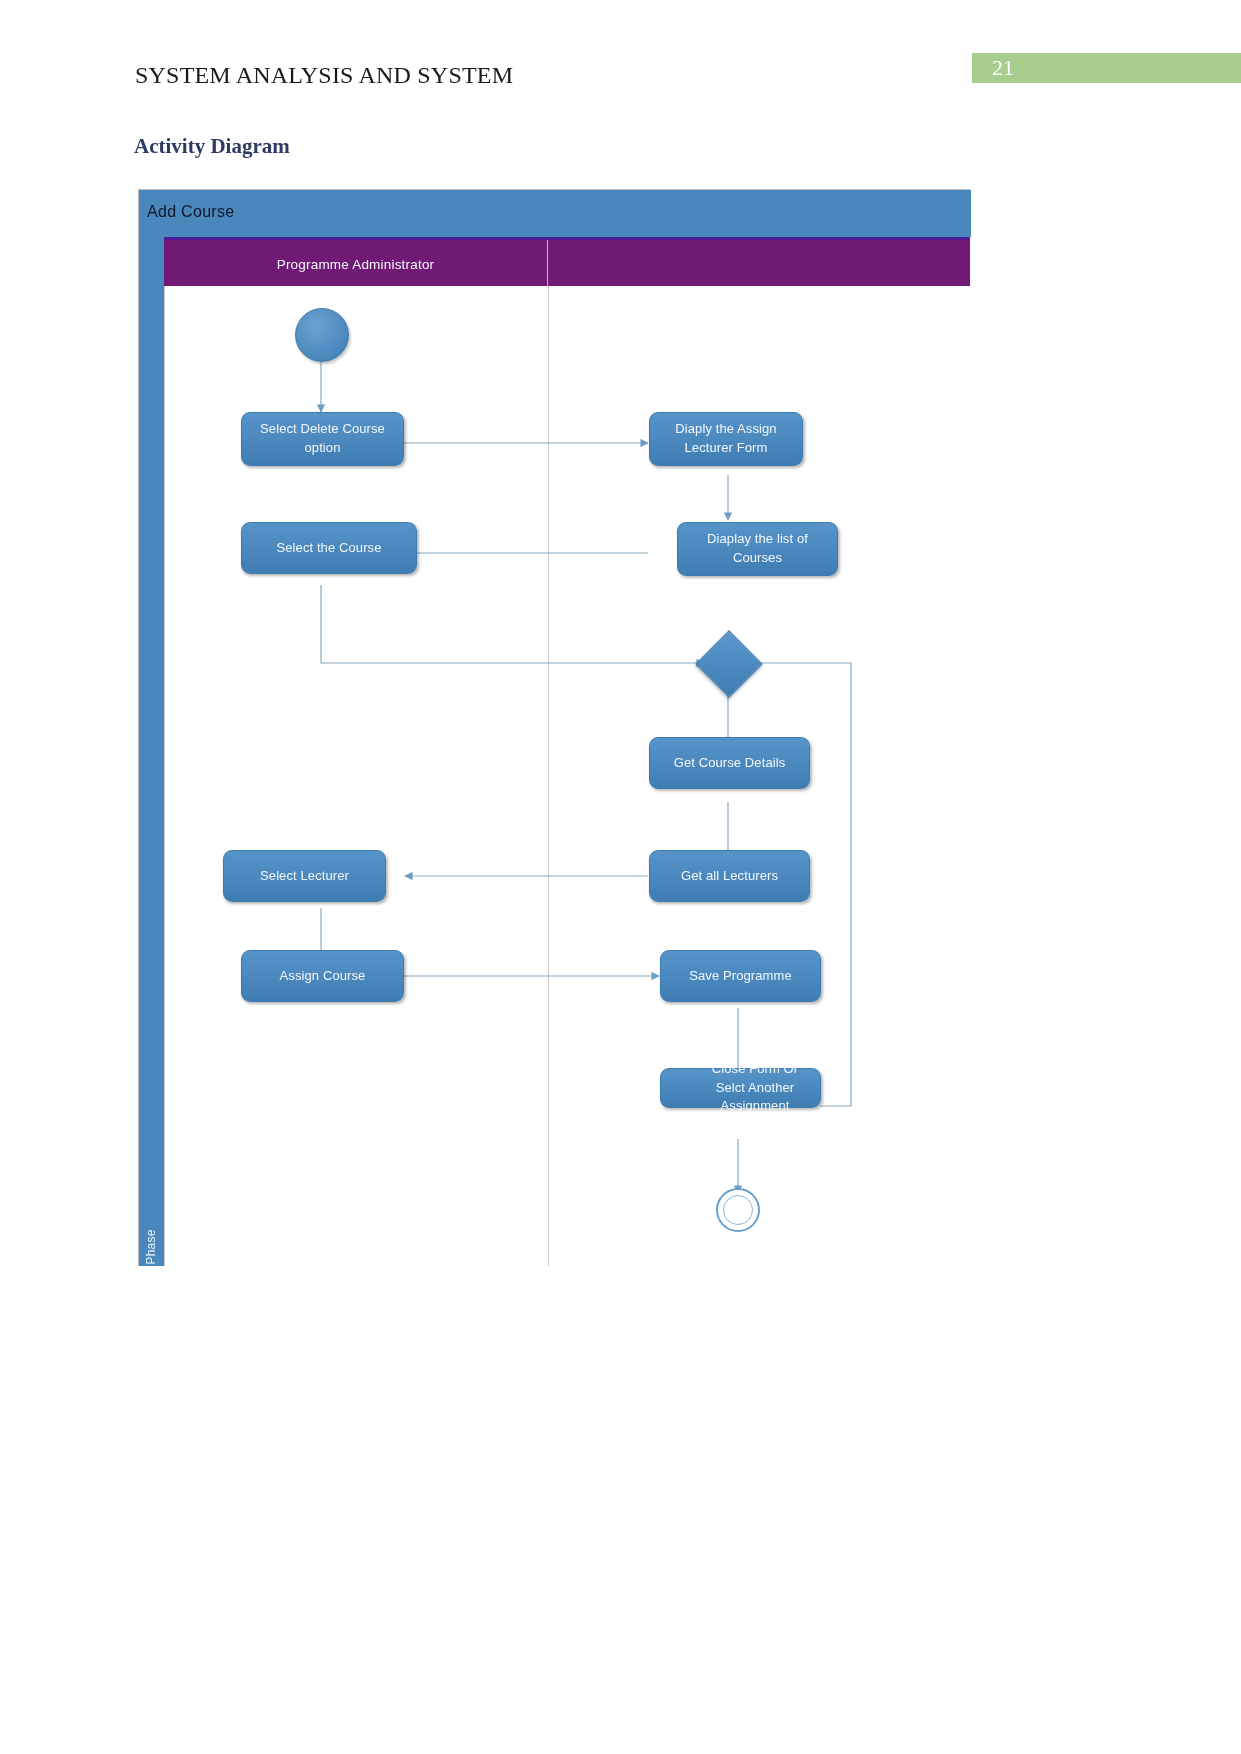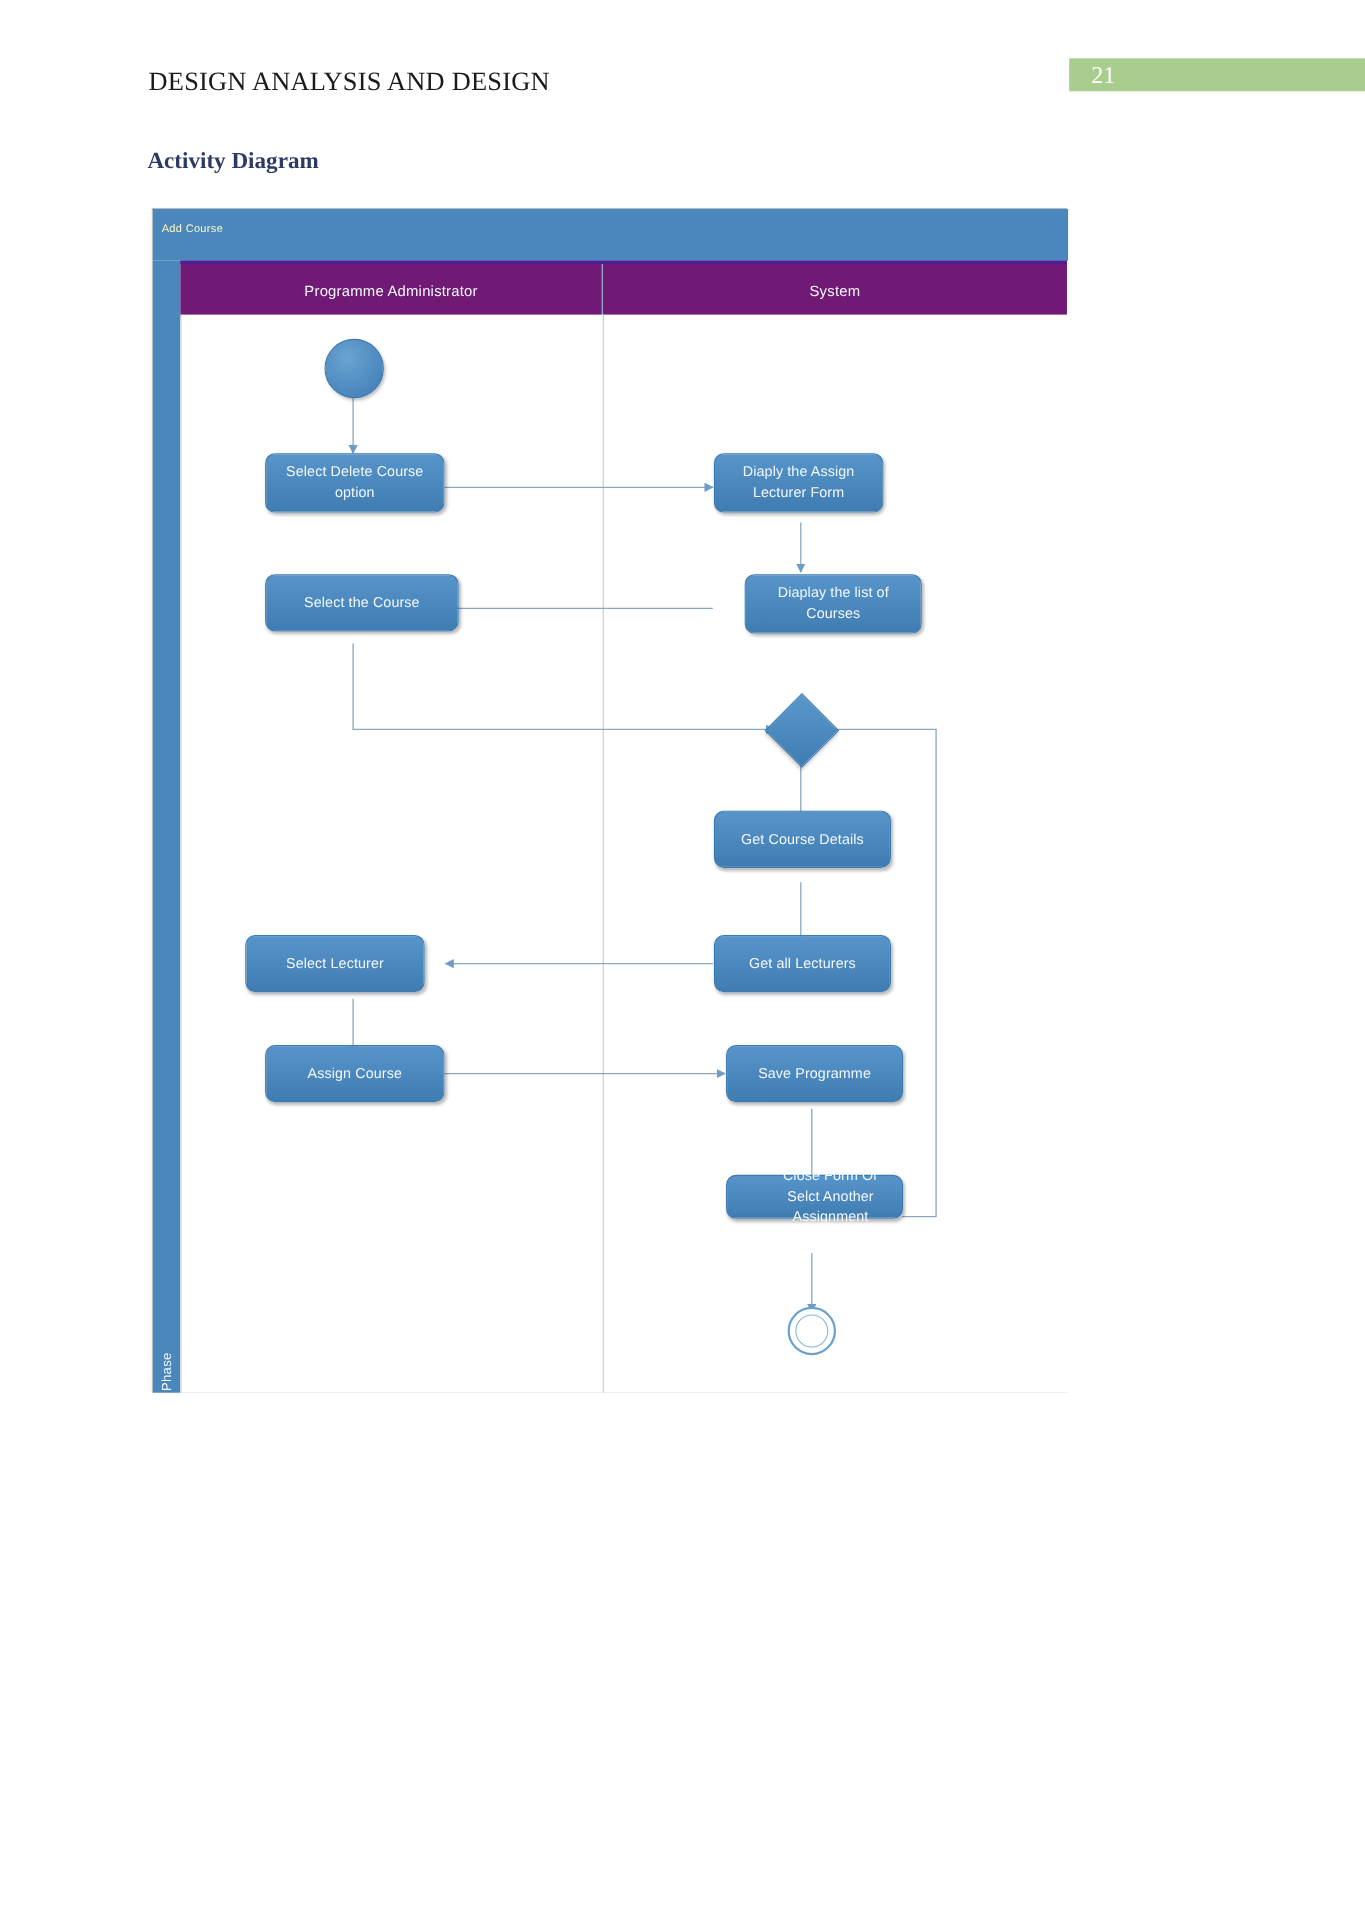--- a/index.html
+++ b/index.html
@@ -70,22 +70,22 @@
     top: 0;
     width: 832px;
     height: 47px;
     background: #4a87bd;
   }
   #diagram-title-text {
     position: absolute;
     left: 8px;
     top: 13px;
     font-family: "Liberation Sans", sans-serif;
-    font-size: 10px;
-    color: #fef9c3;
+    font-size: 16px;
+    color: #0f172a;
     letter-spacing: 0.3px;
   }
 
   
   #phase-strip {
     position: absolute;
     left: 0px;
     top: 47px;
     width: 25px;
     height: 1029px;
@@ -223,42 +223,41 @@
     left: 0;
     top: 0;
     width: 832px;
     height: 1077px;
     pointer-events: none;
   }
 </style>
 </head>
 <body>
 
-<div id="doc-header-title">DESIGN ANALYSIS AND DESIGN</div>
+<div id="doc-header-title">SYSTEM ANALYSIS AND SYSTEM</div>
 
 <div id="page-number-badge">
   <span id="page-number-text">21</span>
 </div>
 
 <div id="section-heading">Activity Diagram</div>
 
 <div id="diagram-frame">
 
   <div id="diagram-title-bar">
     <span id="diagram-title-text">Add Course</span>
   </div>
 
   <div id="phase-strip">
     <span id="phase-label">Phase</span>
   </div>
 
   <div id="lane-header-band">
     <div id="lane-header-admin" class="lane-header">Programme Administrator</div>
     <div id="lane-header-divider"></div>
-    <div id="lane-header-system" class="lane-header">System</div>
   </div>
 
   <div id="lane-body">
     <div id="lane-body-divider"></div>
   </div>
 
   <svg id="connector-layer" viewBox="0 0 832 1077" width="832" height="1077">
     <defs>
       <marker id="arrow" viewBox="0 0 10 10" refX="9" refY="5" markerWidth="7" markerHeight="7" orient="auto-start-reverse">
         <path d="M 0 0 L 10 5 L 0 10 z" fill="#6d9cc4"></path>

